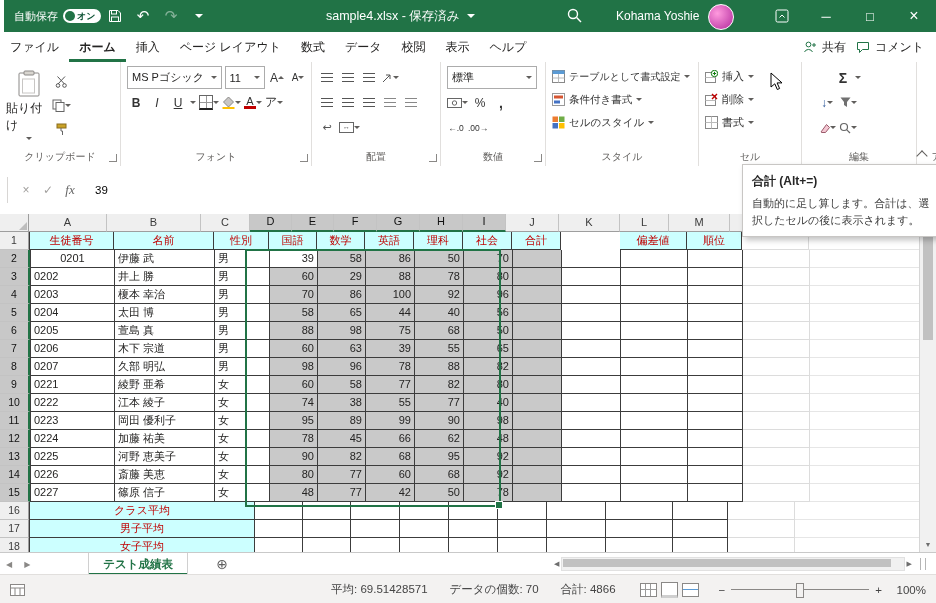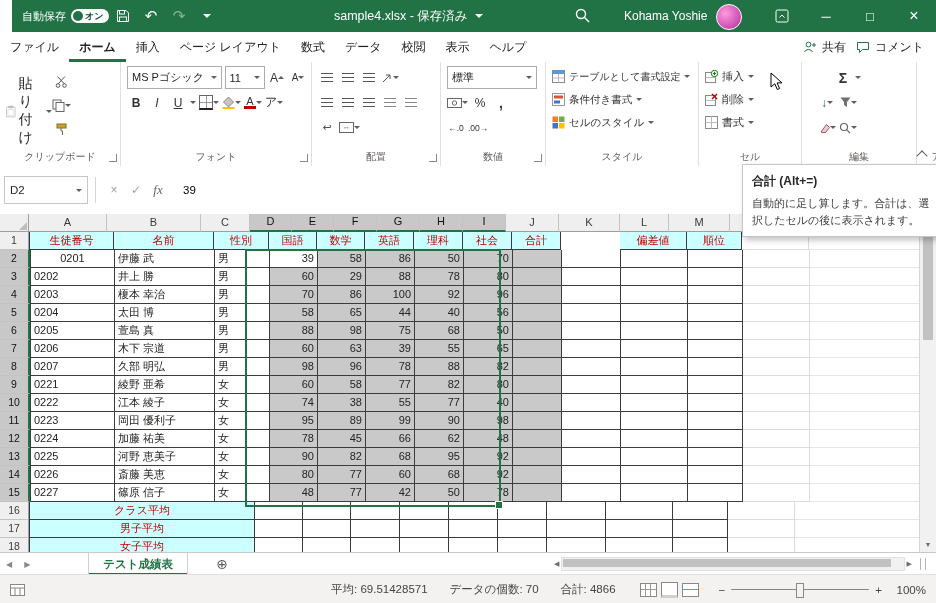--- a/index.html
+++ b/index.html
@@ -1,19 +1,19 @@
 <!DOCTYPE html>
 <html><head>
 <meta charset="utf-8">
 <style>
   html,body{margin:0;padding:0;background:#fff}
   .app{position:relative;width:936px;height:603px;overflow:hidden;background:#fff;
        font-family:"Liberation Sans","DejaVu Sans",sans-serif;color:#252423;font-size:12px}
   
-  .titlebar{position:absolute;top:0;left:12px;right:0;height:32px;background:#217346;color:#fff;
+  .titlebar{position:absolute;top:0;left:4px;right:0;height:32px;background:#217346;color:#fff;
             display:flex;align-items:center}
   .autosave{display:flex;align-items:center;gap:5px;padding-left:10px;font-size:11px}
   .toggle{width:34px;height:14px;border-radius:8px;background:#fff;display:flex;align-items:center;gap:2px;padding:0 2px}
   .knob{width:10px;height:10px;border-radius:50%;background:#217346}
   .togglelbl{font-size:9px;color:#0b5132;font-weight:bold}
   .qatbtn{width:28px;height:32px;display:flex;align-items:center;justify-content:center;font-size:15px}
   .dim{opacity:.45}
   .ddw{width:0;height:0;border-left:4px solid transparent;border-right:4px solid transparent;border-top:4px solid #fff}
   .title-center{position:absolute;left:322px;top:0;height:32px;display:flex;align-items:center;gap:7px;font-size:12.5px}
   .t-search{position:absolute;left:563px;top:8px}
@@ -27,21 +27,21 @@
   .rtab{padding:0 10px;display:flex;align-items:center;color:#252423}
   .rtab.active{font-weight:bold;box-shadow:inset 0 -3px 0 #217346}
   .ribtabs-right{margin-left:auto;display:flex;align-items:center;gap:10px;padding-right:12px}
   .pillbtn{display:flex;align-items:center;gap:5px;font-size:12px;color:#252423}
   
   .ribbon{position:absolute;top:62px;left:0;right:0;height:104px;background:#fff;border-bottom:1px solid #D2D0CE;display:flex}
   .rgroup{position:relative;border-right:1px solid #E1DFDD;padding:3px 4px 16px 6px;flex:none}
   .rgl{position:absolute;bottom:2px;left:0;right:0;text-align:center;font-size:10px;color:#605E5C}
   .launcher{position:absolute;right:3px;bottom:4px;width:7px;height:7px;border-right:1px solid #8A8886;border-bottom:1px solid #8A8886}
   .rrow{display:flex;align-items:center;gap:3px;height:25px}
-  .rbtn-lg{width:46px;height:82px;display:flex;flex-direction:row;align-items:center;gap:3px;padding-top:5px;font-size:14px}
+  .rbtn-lg{width:46px;height:82px;display:flex;flex-direction:column;align-items:center;gap:3px;padding-top:5px;font-size:12px}
   .sbtn{display:inline-flex;align-items:center;justify-content:center;height:20px;min-width:18px;font-size:12px;color:#333}
   .dd{width:0;height:0;border-left:3px solid transparent;border-right:3px solid transparent;border-top:3.5px solid #605E5C}
   .ddup{width:0;height:0;border-left:3px solid transparent;border-right:3px solid transparent;border-bottom:3.5px solid #605E5C}
   .combo{height:21px;border:1px solid #ACACAC;background:#fff;display:flex;align-items:center;font-size:11px;padding:0 4px;gap:3px}
   .combo .lbl{flex:1;overflow:hidden;white-space:nowrap}
   .clipcol{display:flex;flex-direction:column;justify-content:flex-start;gap:4px;padding-top:6px}
   .bi{font-weight:bold}.it{font-style:italic}.un{text-decoration:underline}
   .alic{width:12px;height:9px;background:repeating-linear-gradient(to bottom,#555 0 1px,transparent 1px 4px)}
   .bordic{width:12px;height:12px;border:1px solid #666;border-bottom:2px solid #222;
           background-image:linear-gradient(#999,#999),linear-gradient(#999,#999);
@@ -492,24 +492,20 @@
         
         
       </div>
       <span class="rgl">アイデア</span>
     </div>
 
     <span class="collapse"></span>
   </div>
 
   <div class="fbar">
-    <div class="namebox">
-      <span class="nb">D2</span>
-      <span class="dd"></span>
-    </div>
     <span class="fbsep"></span>
     <span class="fbic">×</span>
     <span class="fbic">✓</span>
     <span class="fbic fx">fx</span>
     <span class="fval">39</span>
   </div>
 
   <div id="grid">
       <div class="grow">
         <div class="corner" style="width: 28px;"></div>

